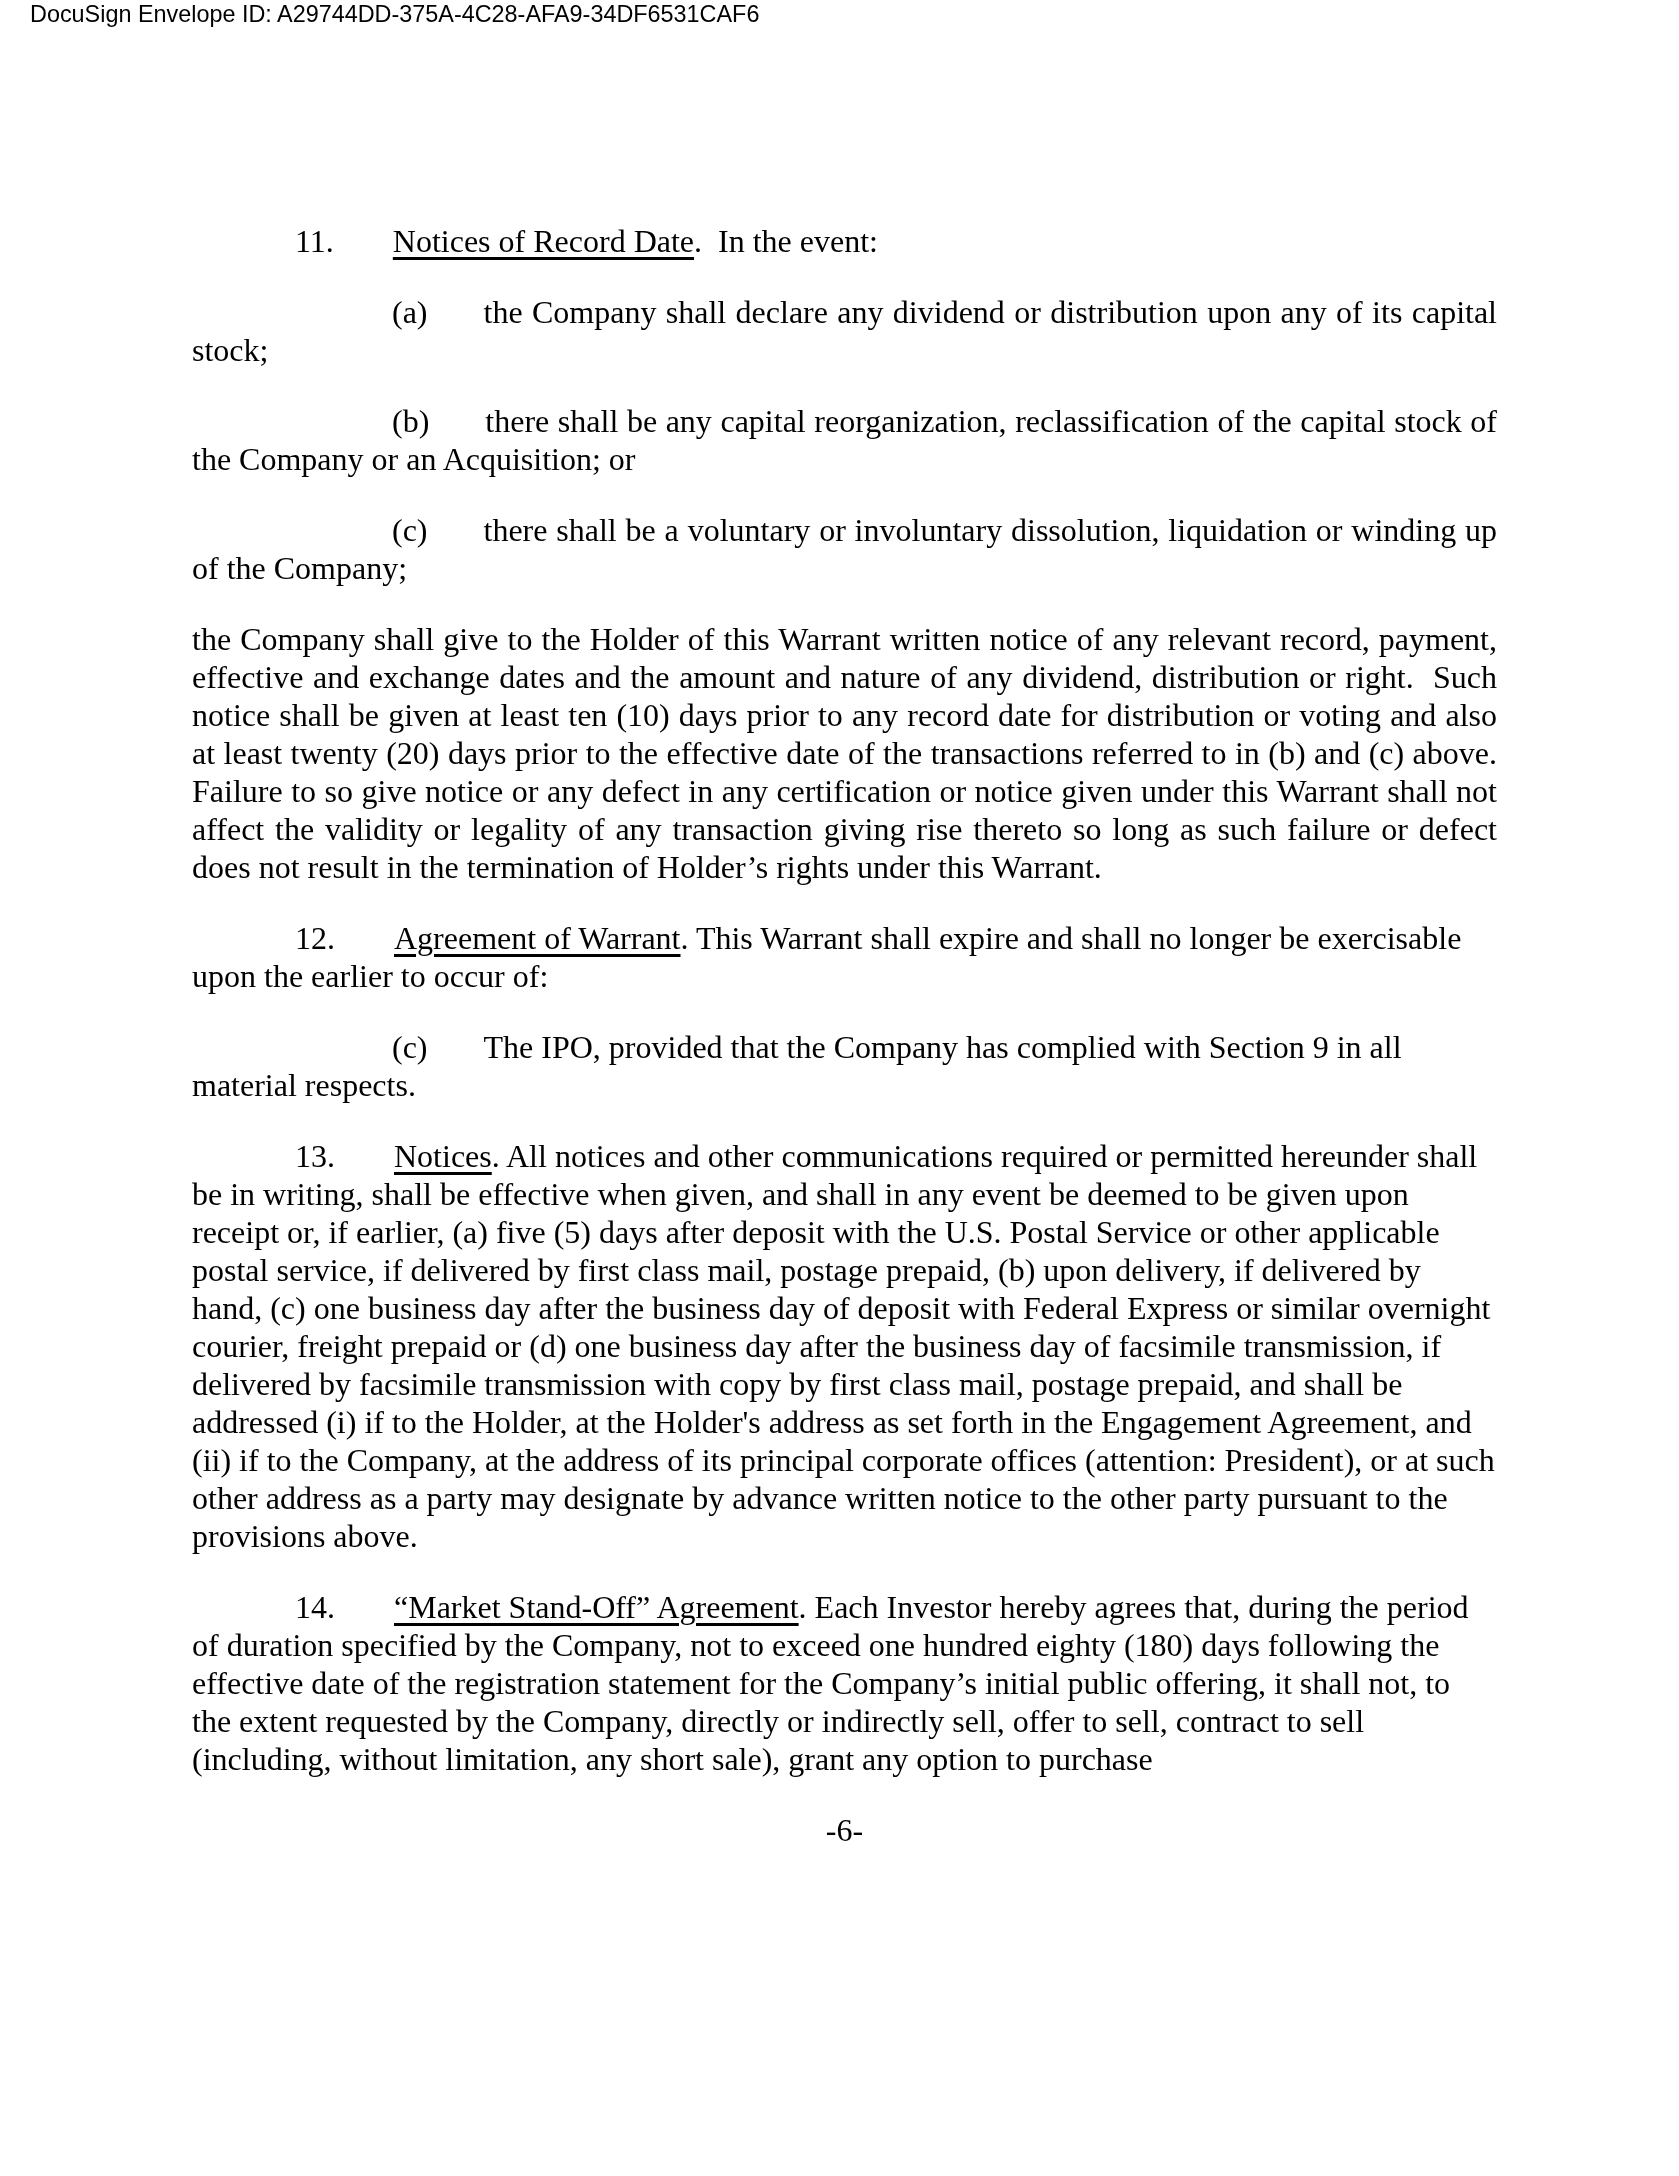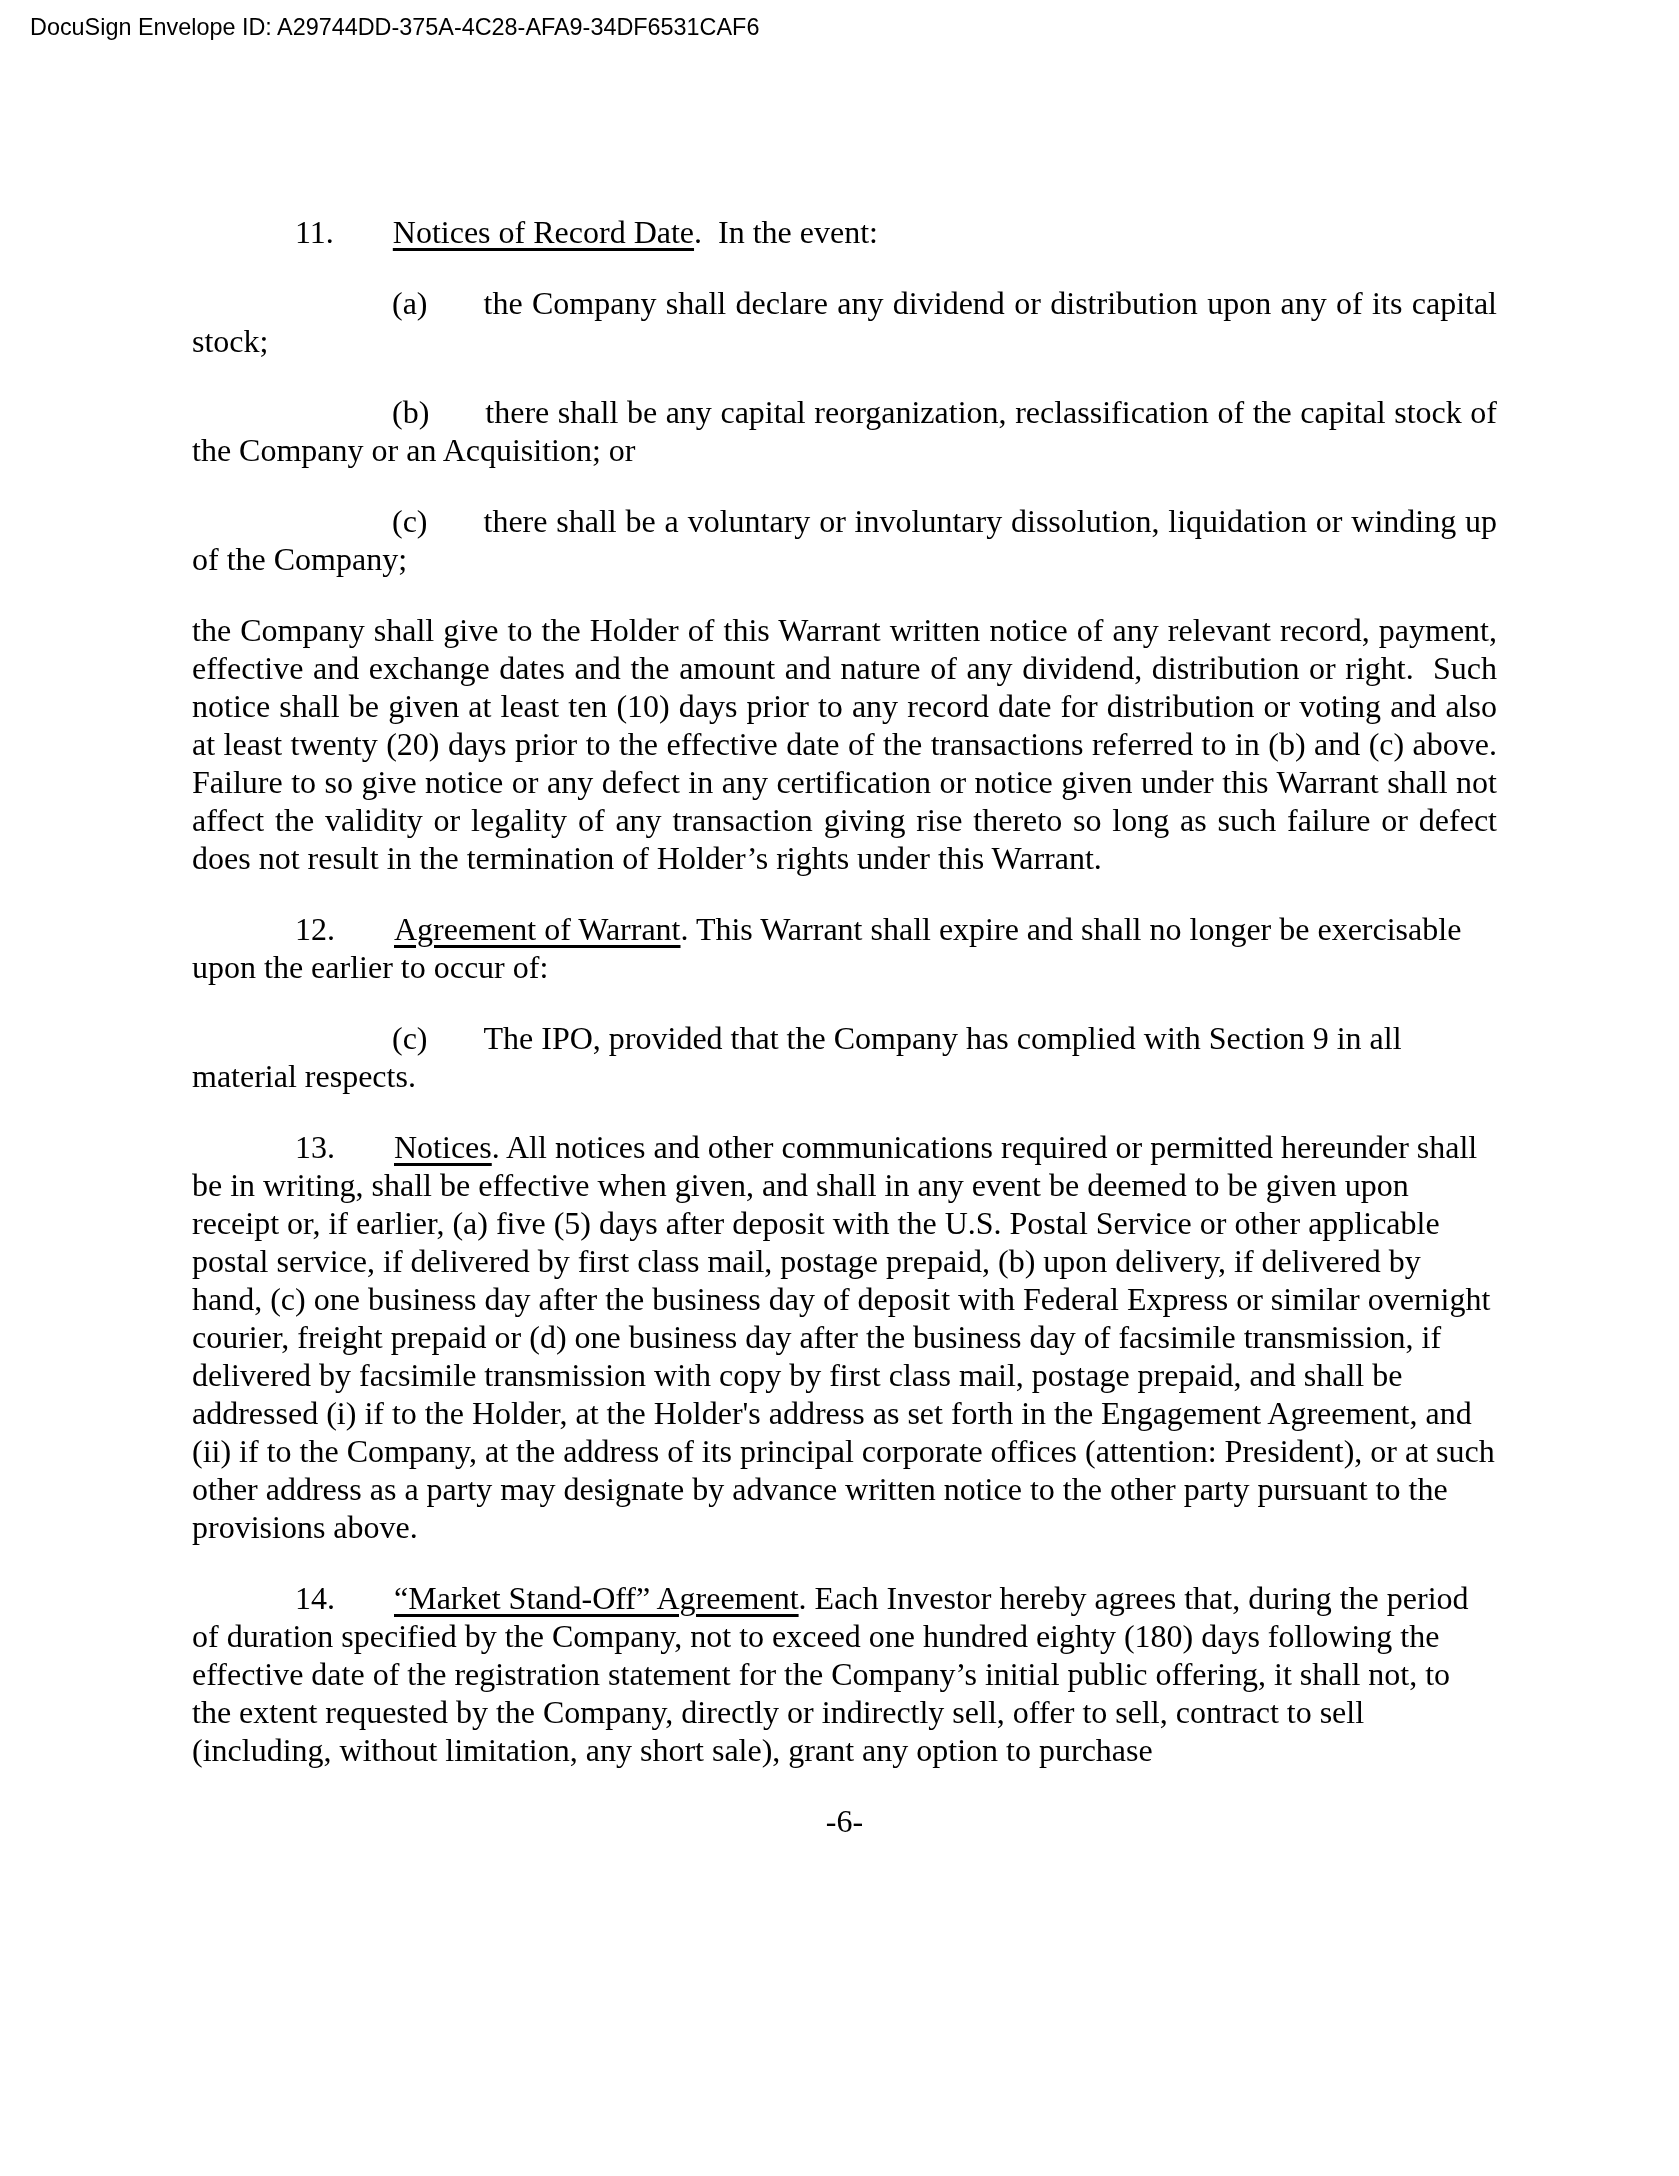--- a/index.html
+++ b/index.html
@@ -11,38 +11,38 @@
     position: relative;
     width: 1680px;
     height: 2176px;
     background: #ffffff;
     color: #000000;
     overflow: hidden;
   }
   .docusign-header {
     position: absolute;
     left: 30px;
-    top: 14px;
+    top: 1px;
     font-family: "Liberation Sans", "DejaVu Sans", sans-serif;
     font-size: 23.4px;
     color: #000000;
     white-space: nowrap;
   }
   .content {
     position: absolute;
     left: 192px;
     top: 213px;
     width: 1305px;
     font-family: "Liberation Serif", "DejaVu Serif", serif;
     font-size: 32px;
     line-height: 38px;
     color: #000000;
   }
   .para {
-    margin: 0 0 33px 0;
+    margin: 9px 0 33px 0;
     text-align: left;
   }
   .just { text-align: justify; }
   .head { text-indent: 103px; }
   .sub  { text-indent: 200px; }
   .tab  { display: inline-block; width: 59px; }
   .tab2 { display: inline-block; width: 56px; }
   .u {
     text-decoration: underline;
     text-underline-offset: 4.5px;

